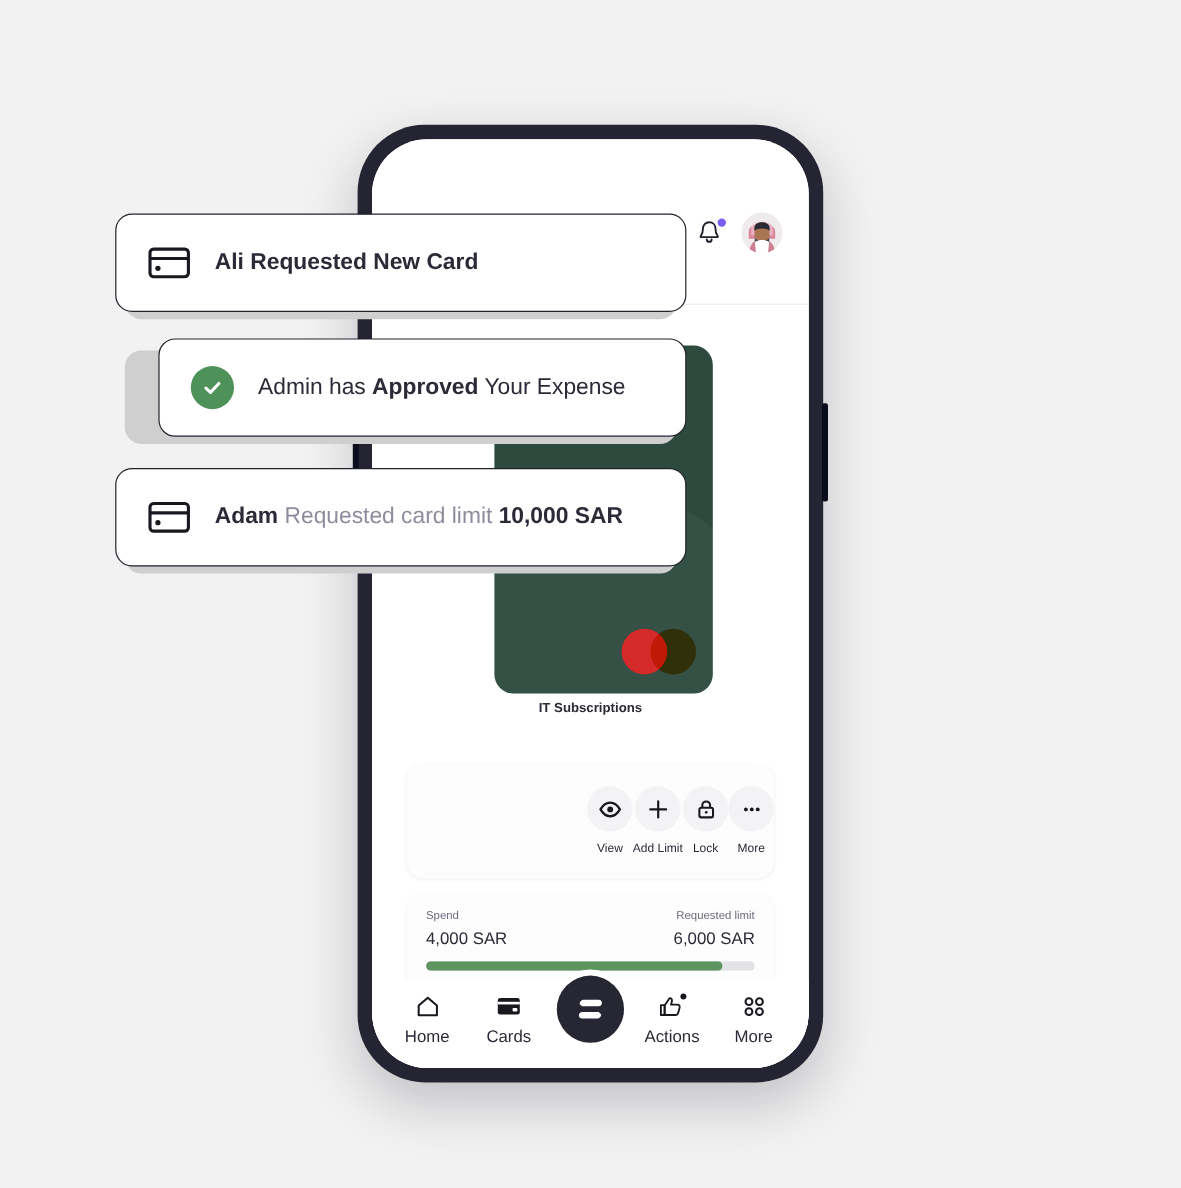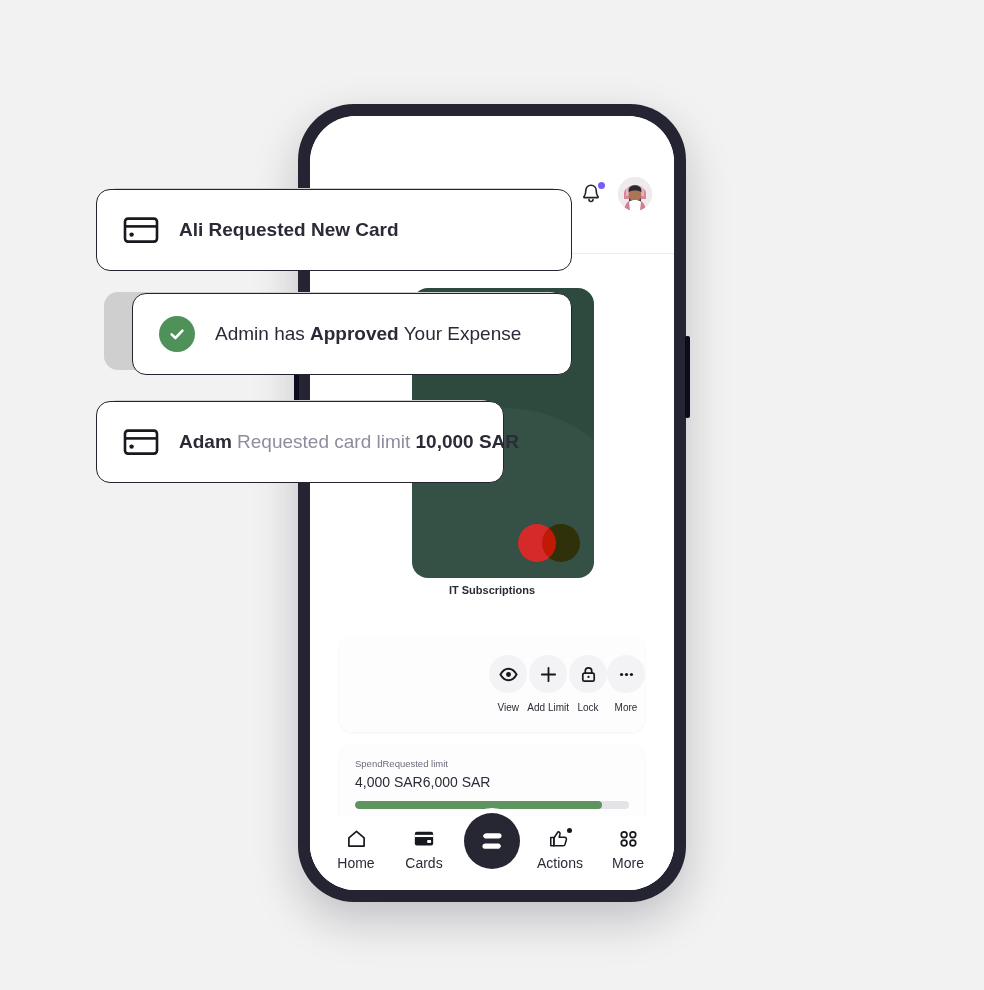--- a/index.html
+++ b/index.html
@@ -101,21 +101,21 @@
   }
   .action-label { font-size: 10px; color: #2b2b38; }
 
   #spend-panel {
     position: absolute; left: 29px; top: 628px;
     width: 306px; height: 120px;
     background: #fdfdfd; border-radius: 14px;
     box-shadow: 0 1px 3px rgba(0,0,0,.05);
     padding: 14px 16px 0 16px;
   }
-  .sp-row { display: flex; align-items: baseline; }
+  .sp-row { display: flex; justify-content: space-between; align-items: baseline; }
   .sp-cap { font-size: 9.5px; color: #6c6c7d; }
   .sp-val { font-size: 14px; color: #2b2b38; margin-top: 5px; }
   #progress-track {
     margin-top: 11px; width: 100%; height: 8px;
     background: #e4e4e8; border-radius: 5px; overflow: hidden;
   }
   #progress-fill { height: 100%; background: #5e9460; border-radius: 5px; }
   #limit-row { margin-top: 12px; }
   .lim-txt { font-size: 11px; color: #2b2b38; font-weight: bold; }
 
@@ -144,28 +144,27 @@
     position: absolute; left: 8px; right: 8px; top: 10px; height: 78px;
     background: #cfcfcf; border-radius: 14px;
   }
   .notif-card {
     position: relative;
     background: #ffffff; border: 1px solid #23232e;
     border-radius: 14px;
     height: 82px;
     display: flex; align-items: center; gap: 20px;
     padding-left: 26px;
-    margin-top: 11px;
   }
   .notif-text { font-size: 19px; color: #2b2b38; white-space: nowrap; }
   .nt-bold { font-weight: bold; }
   .nt-muted { color: #8d8d9e; }
   #notif-1 { left: 96px; top: 178px; width: 476px; }
   #notif-2 { left: 96px; top: 282px; width: 476px; padding-left: 36px; }
-  #notif-3 { left: 96px; top: 390px; width: 408px; }
+  #notif-3 { left: 96px; top: 390px; width: 476px; }
   .check-circle {
     width: 36px; height: 36px; border-radius: 50%; background: #4e9159;
     display: flex; align-items: center; justify-content: center; flex: none;
   }
   .icon-holder { flex: none; display: flex; align-items: center; }
 </style>
 </head>
 <body>
 
 <div id="stage">

